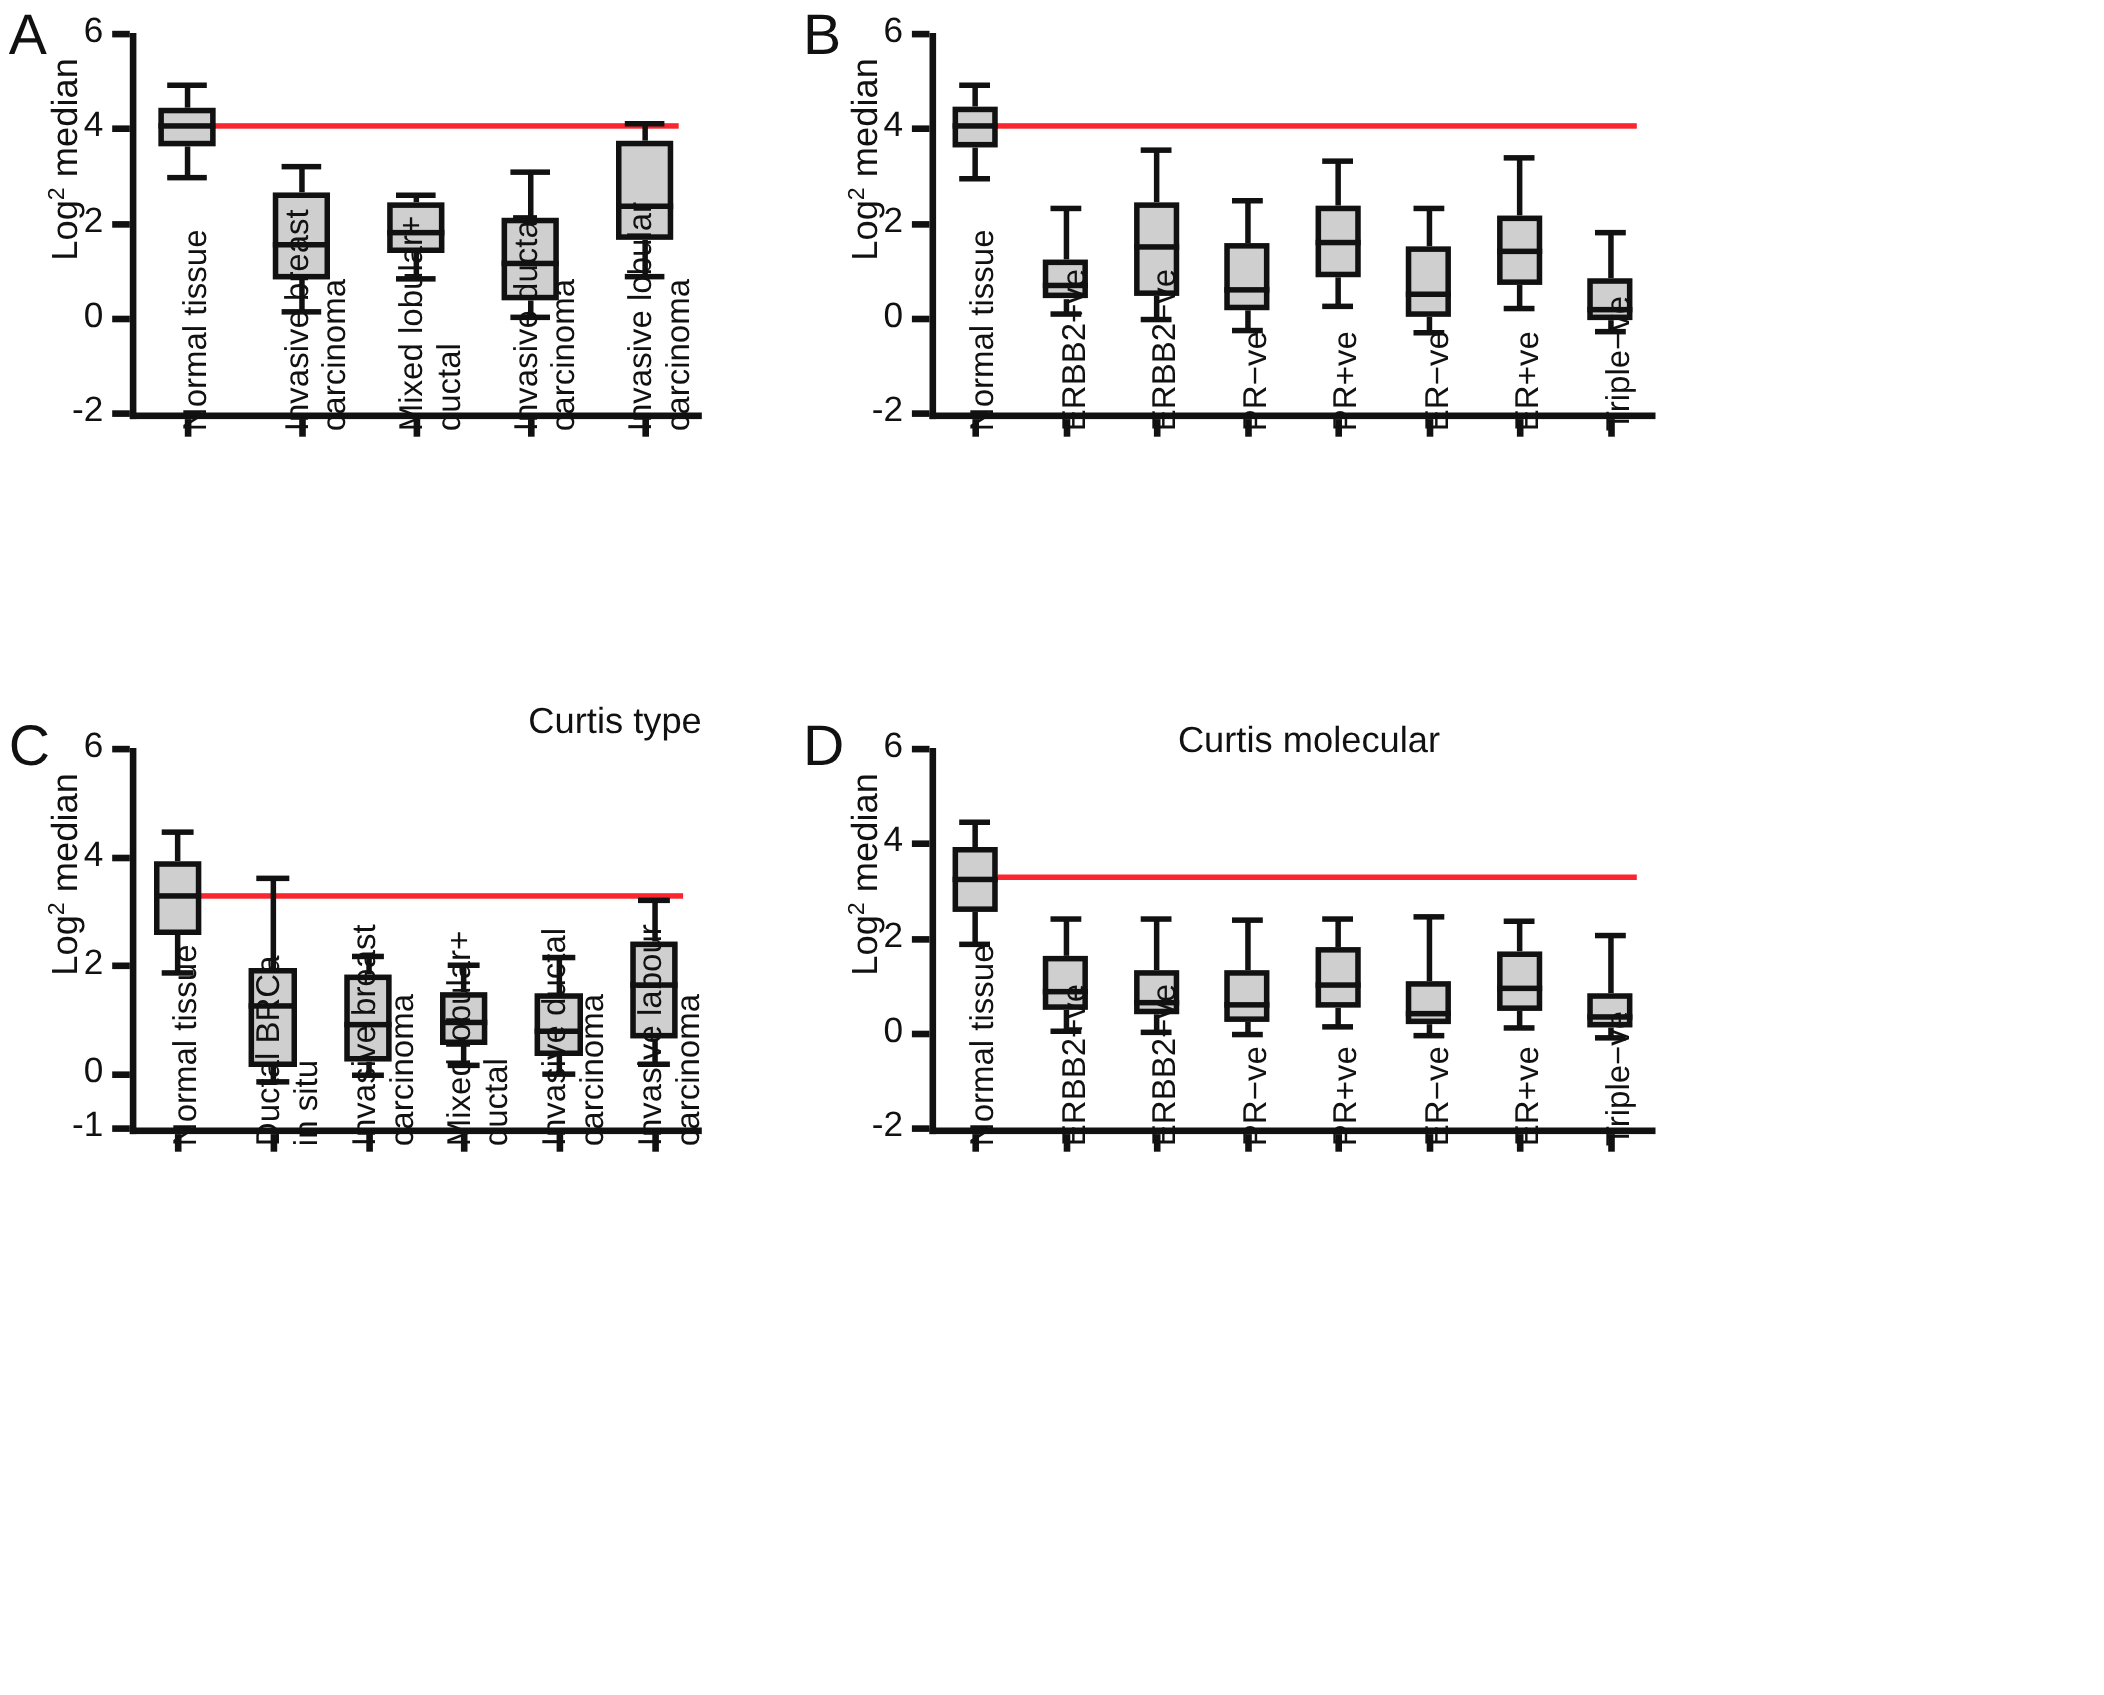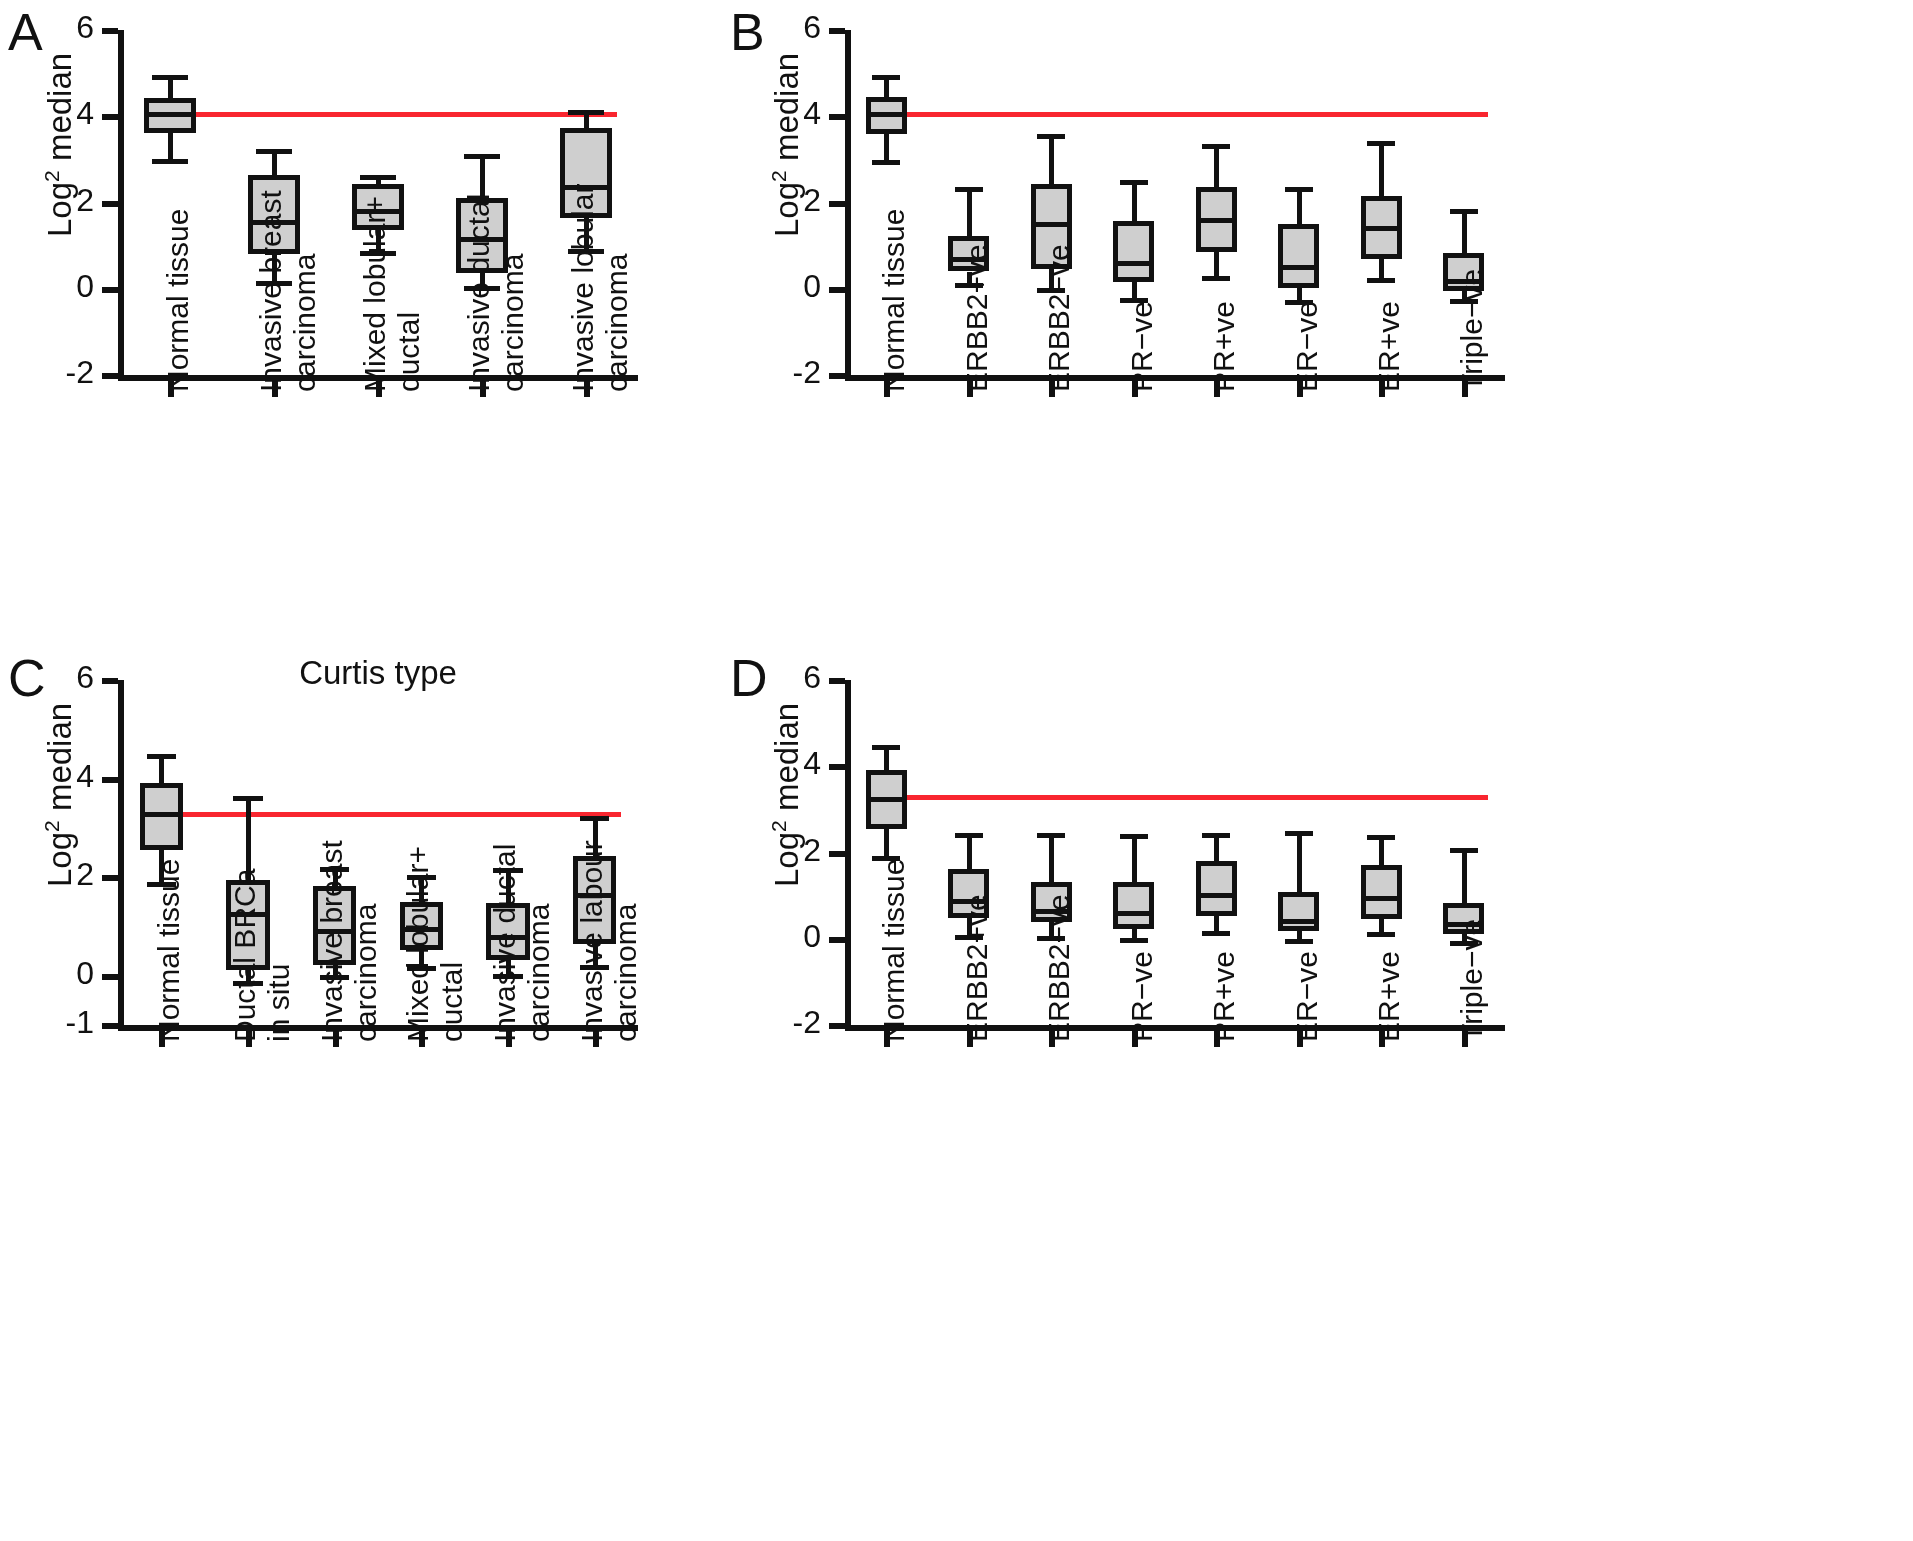--- a/index.html
+++ b/index.html
@@ -217,21 +217,21 @@
         <div class="bp-box" style="left:1443.125px;top:253.3875px;width:41.25px;height:37.51875000000001px;"></div>
         <div class="bp-median" style="left:1443.125px;top:278.9875px;width:41.25px;"></div>
       </div>
       <div class="tick-x" style="left:1461.75px;top:381px;height:16px;"></div>
       <div class="xtick-label" style="left:1454.75px;top:392px;">
         <span class="l2">Triple−ve</span>
       </div>
     </div>
     <div class="panel" style="left:0;top:0;width:1913px;height:1541px;">
       <div class="panel-letter" style="left:8px;top:652px;">C</div>
-      <div class="panel-title" style="left:118px;top:654px;width:520px;">Curtis type</div>
+      <div class="panel-title" style="left:118px;top:636px;width:520px;text-align:right;">Curtis type</div>
       <div class="ylabel" style="left:40px;top:887px;"><span>Log</span><sup>2</sup><span> median</span></div>
       <div class="axis-v" style="left:118px;top:680px;width:6px;height:351px;"></div>
       <div class="axis-h" style="left:118px;top:1025px;height:6px;width:520px;"></div>
       <div class="tick-y" style="left:102px;top:1023px;width:16px;"></div>
       <div class="ytick-label" style="left:22px;top:1004px;width:72px;">-1</div>
       <div class="tick-y" style="left:102px;top:973.7142857142858px;width:16px;"></div>
       <div class="ytick-label" style="left:22px;top:954.7142857142858px;width:72px;">0</div>
       <div class="tick-y" style="left:102px;top:875.1428571428571px;width:16px;"></div>
       <div class="ytick-label" style="left:22px;top:856.1428571428571px;width:72px;">2</div>
       <div class="tick-y" style="left:102px;top:776.5714285714286px;width:16px;"></div>
@@ -312,20 +312,21 @@
         <div class="bp-median" style="left:573.0000000000001px;top:893.3785714285714px;width:43.333333333333336px;"></div>
       </div>
       <div class="tick-x" style="left:592.6666666666667px;top:1031px;height:16px;"></div>
       <div class="xtick-label" style="left:574.6666666666667px;top:1042px;">
         <span class="l2">Invasive labour</span>
         <span class="l2">carcinoma</span>
       </div>
     </div>
     <div class="panel" style="left:0;top:0;width:1913px;height:1541px;">
       <div class="panel-letter" style="left:730px;top:652px;">D</div>
+      <div class="panel-title" style="left:930px;top:654px;width:520px;">Curtis molecular</div>
       <div class="ylabel" style="left:767px;top:887px;"><span>Log</span><sup>2</sup><span> median</span></div>
       <div class="axis-v" style="left:845px;top:680px;width:6px;height:351px;"></div>
       <div class="axis-h" style="left:845px;top:1025px;height:6px;width:660px;"></div>
       <div class="tick-y" style="left:829px;top:1023px;width:16px;"></div>
       <div class="ytick-label" style="left:749px;top:1004px;width:72px;">-2</div>
       <div class="tick-y" style="left:829px;top:936.75px;width:16px;"></div>
       <div class="ytick-label" style="left:749px;top:917.75px;width:72px;">0</div>
       <div class="tick-y" style="left:829px;top:850.5px;width:16px;"></div>
       <div class="ytick-label" style="left:749px;top:831.5px;width:72px;">2</div>
       <div class="tick-y" style="left:829px;top:764.25px;width:16px;"></div>

